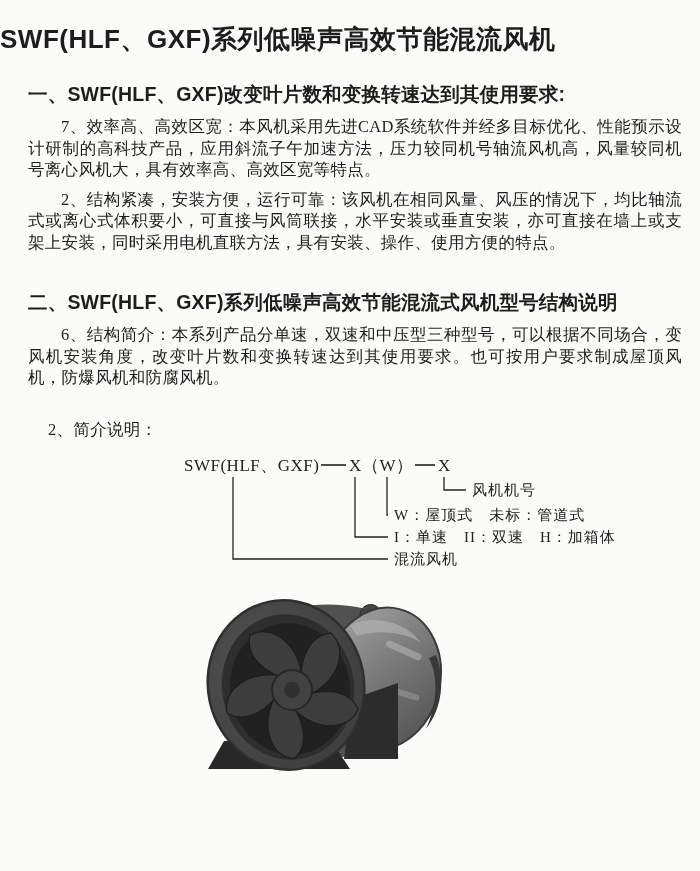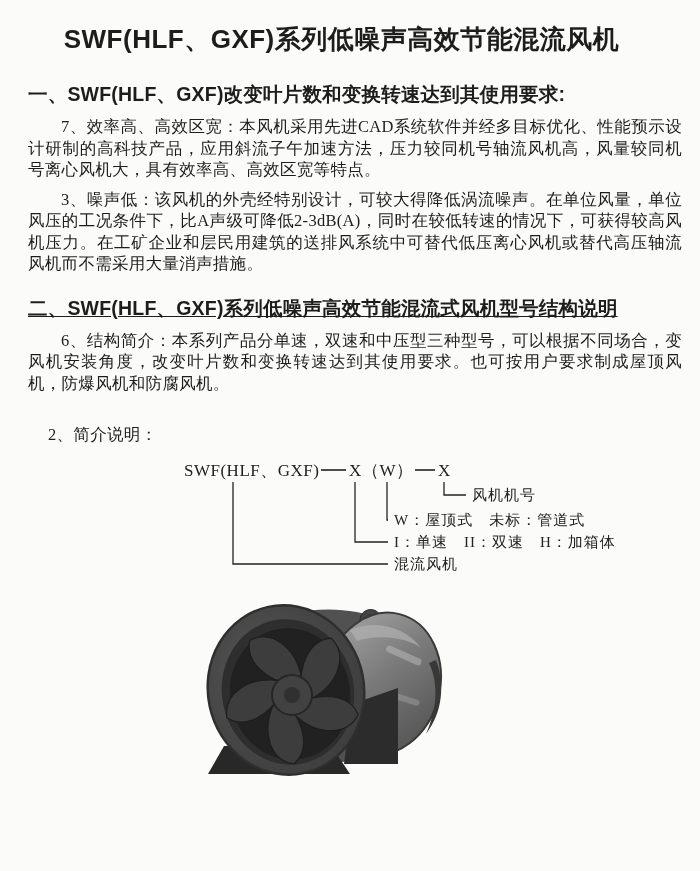--- a/index.html
+++ b/index.html
@@ -8,32 +8,32 @@
     background:#fbfbf9;
     color:#1d1d1d;
     font-family:"Liberation Serif", serif;
     overflow:hidden;
   }
   .page{padding-top:12px;}
   .doc-title{
     font-family:"Liberation Sans", sans-serif;
     font-weight:700;
     font-size:26px;
-    text-align:center;
+    text-align:left;
     margin:10px 17px 0 0;
     letter-spacing:0.5px;
   }
   .sec-heading{
     font-family:"Liberation Sans", sans-serif;
     font-weight:700;
     font-size:19.5px;
     margin:24px 12px 0 28px;
     letter-spacing:0.2px;
   }
-  .sec-heading.second{margin-top:20px;text-decoration:underline;}
+  .sec-heading.second{margin-top:36px;}
   p.body-par{
     font-size:16.5px;
     line-height:21.5px;
     margin:8px 18px 0 28px;
     text-align:justify;
     text-indent:2em;
     letter-spacing:0.3px;
   }
   p.intro-line{
     font-size:16.5px;
@@ -57,21 +57,21 @@
 </head>
 <body>
 
 <div class="page">
 
   <h1 class="doc-title">SWF(HLF、GXF)系列低噪声高效节能混流风机</h1>
 
   <h2 class="sec-heading">一、SWF(HLF、GXF)改变叶片数和变换转速达到其使用要求:</h2>
 
   <p class="body-par">7、效率高、高效区宽：本风机采用先进CAD系统软件并经多目标优化、性能预示设计研制的高科技产品，应用斜流子午加速方法，压力较同机号轴流风机高，风量较同机号离心风机大，具有效率高、高效区宽等特点。</p>
-  <p class="body-par">3、噪声低：该风机的外壳经特别设计，可较大得降低涡流噪声。在单位风量，单位风压的工况条件下，比A声级可降低2-3dB(A)，同时在较低转速的情况下，可获得较高风机压力。在工矿企业和层民用建筑的送排风系统中可替代低压离心风机或替代高压轴流风机而不需采用大量消声措施。</p>
+  <p class="body-par">2、结构紧凑，安装方便，运行可靠：该风机在相同风量、风压的情况下，均比轴流式或离心式体积要小，可直接与风筒联接，水平安装或垂直安装，亦可直接在墙上或支架上安装，同时采用电机直联方法，具有安装、操作、使用方便的特点。</p>
 
   <h2 class="sec-heading second">二、SWF(HLF、GXF)系列低噪声高效节能混流式风机型号结构说明</h2>
 
   <p class="body-par">6、结构简介：本系列产品分单速，双速和中压型三种型号，可以根据不同场合，变风机安装角度，改变叶片数和变换转速达到其使用要求。也可按用户要求制成屋顶风机，防爆风机和防腐风机。</p>
 
   <p class="intro-line">2、简介说明：</p>
 
   <div class="diagram">
     <svg width="560" height="138" viewBox="0 0 560 138">
 

